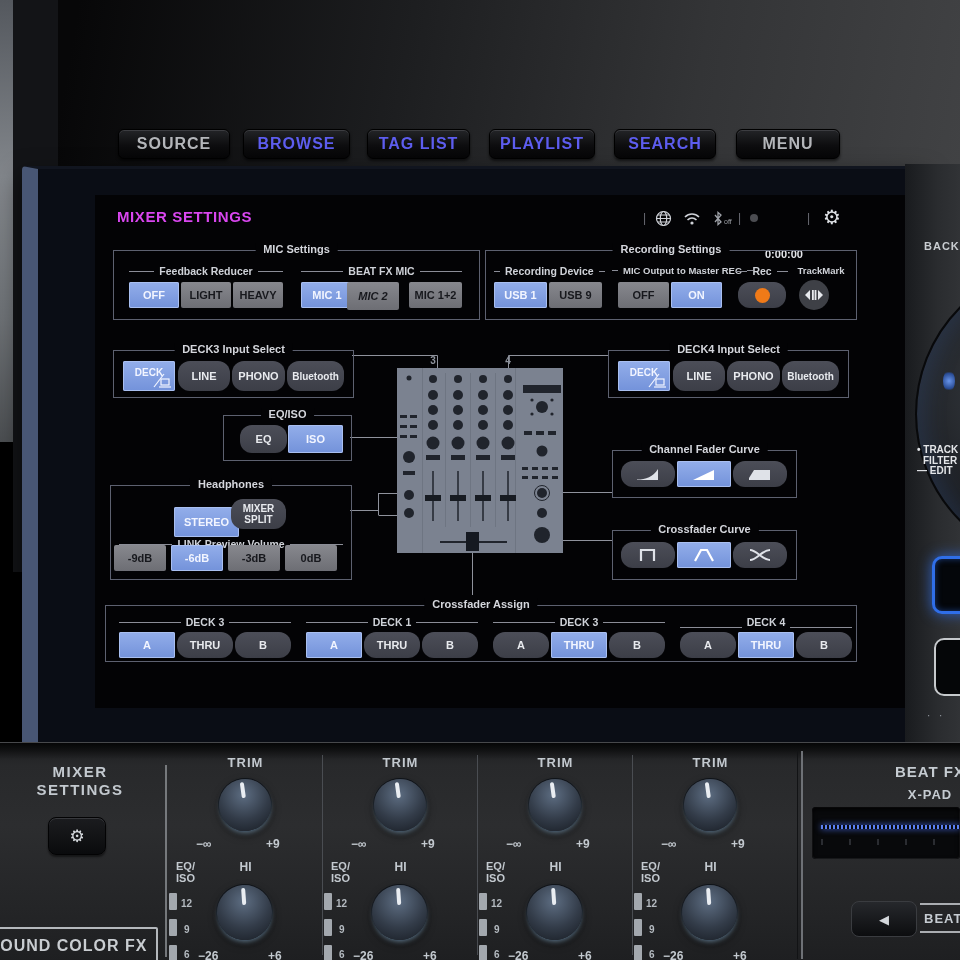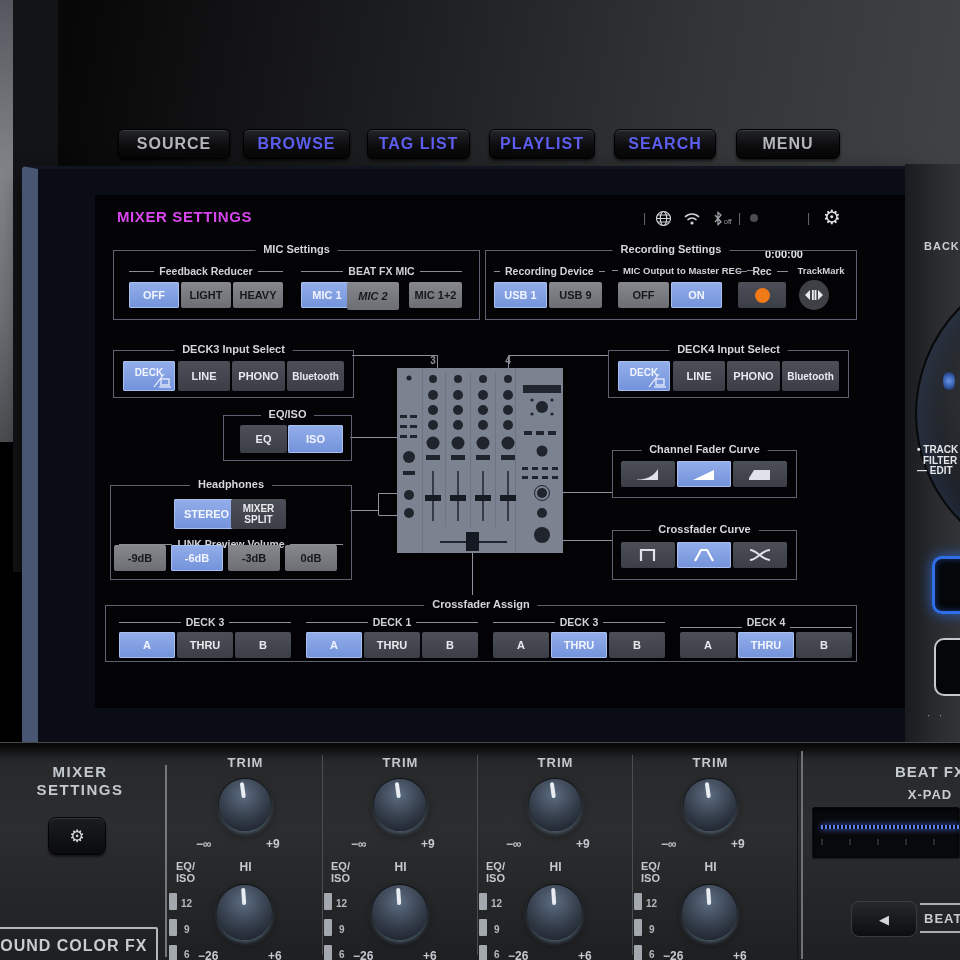--- a/index.html
+++ b/index.html
@@ -40,21 +40,21 @@
     padding:0 8px;font-size:11px;font-weight:bold;color:#d4d6dc;white-space:nowrap;}
   .dtitle{position:absolute;display:flex;align-items:center;gap:5px;font-size:10.5px;
     font-weight:bold;color:#cfd2d8;white-space:nowrap;}
   .dtitle .dl{height:1px;background:#8b8d97;flex:1;min-width:6px;}
 
   .btn{position:absolute;display:flex;align-items:center;justify-content:center;text-align:center;
     font-size:11px;font-weight:bold;border-radius:2px;line-height:11px;}
   .b-blue{background:linear-gradient(180deg,#93aeea,#7392da);color:#f2f5ff;
     box-shadow:inset 0 0 0 1px #a9bff0;}
   .b-gray{background:linear-gradient(180deg,#87888e,#6d6e74);color:#17181d;}
-  .b-dark{background:linear-gradient(180deg,#4c4e58,#3c3e47);color:#e8eaee;}
+  .b-dark{background:linear-gradient(180deg,#4c4e58,#3c3e47);color:#e8eaee;border-radius:12px;}
   .curve svg{display:block;}
 
   #connectors{left:0;top:0;pointer-events:none;}
 
   
   #right-hw{left:905px;top:164px;width:55px;height:681px;overflow:hidden;
     background:linear-gradient(90deg,#191b1e,#2a2c2f 60%,#313336);}
   #back-label{left:19px;top:76px;font-size:11px;font-weight:bold;letter-spacing:1px;color:#c9cdd1;}
   #jog{left:10px;top:98px;width:300px;height:300px;border-radius:50%;
     background:radial-gradient(circle at 38% 42%,#3b4046,#1a1c20 55%,#0a0b0d 80%);
@@ -388,21 +388,21 @@
     </div>
     <div class="btn b-dark curve" style="left:120px;top:10px;width:54px;height:26px;">
       <svg width="26" height="16" viewBox="0 0 26 16">
           <path d="M2 14 L2 12 L7 4 L23 4 L23 14 Z" fill="#dfe2e8"></path>
         </svg>
     </div>
   </div>
 
   <div class="abs sbox" style="left:15px;top:290px;width:240px;height:93px;">
     <div class="legend">Headphones</div>
-    <div class="btn b-blue" style="left:63px;top:13px;width:65px;height:30px;text-align:center;">STEREO</div>
+    <div class="btn b-blue" style="left:63px;top:21px;width:65px;height:30px;text-align:center;">STEREO</div>
     <div class="btn b-dark" style="left:120px;top:13px;width:55px;height:30px;font-size:10px;flex-direction:column;">
       <span>MIXER</span>
       <span>SPLIT</span>
     </div>
     <div class="dtitle" style="left:8px;top:44px;width:224px;margin-top:8px;">
       <span class="dl"></span>
         <span>LINK Preview Volume</span>
         <span class="dl"></span>
     </div>
     <div class="btn b-gray" style="left:3px;top:59px;width:52px;height:26px;">-9dB</div>

